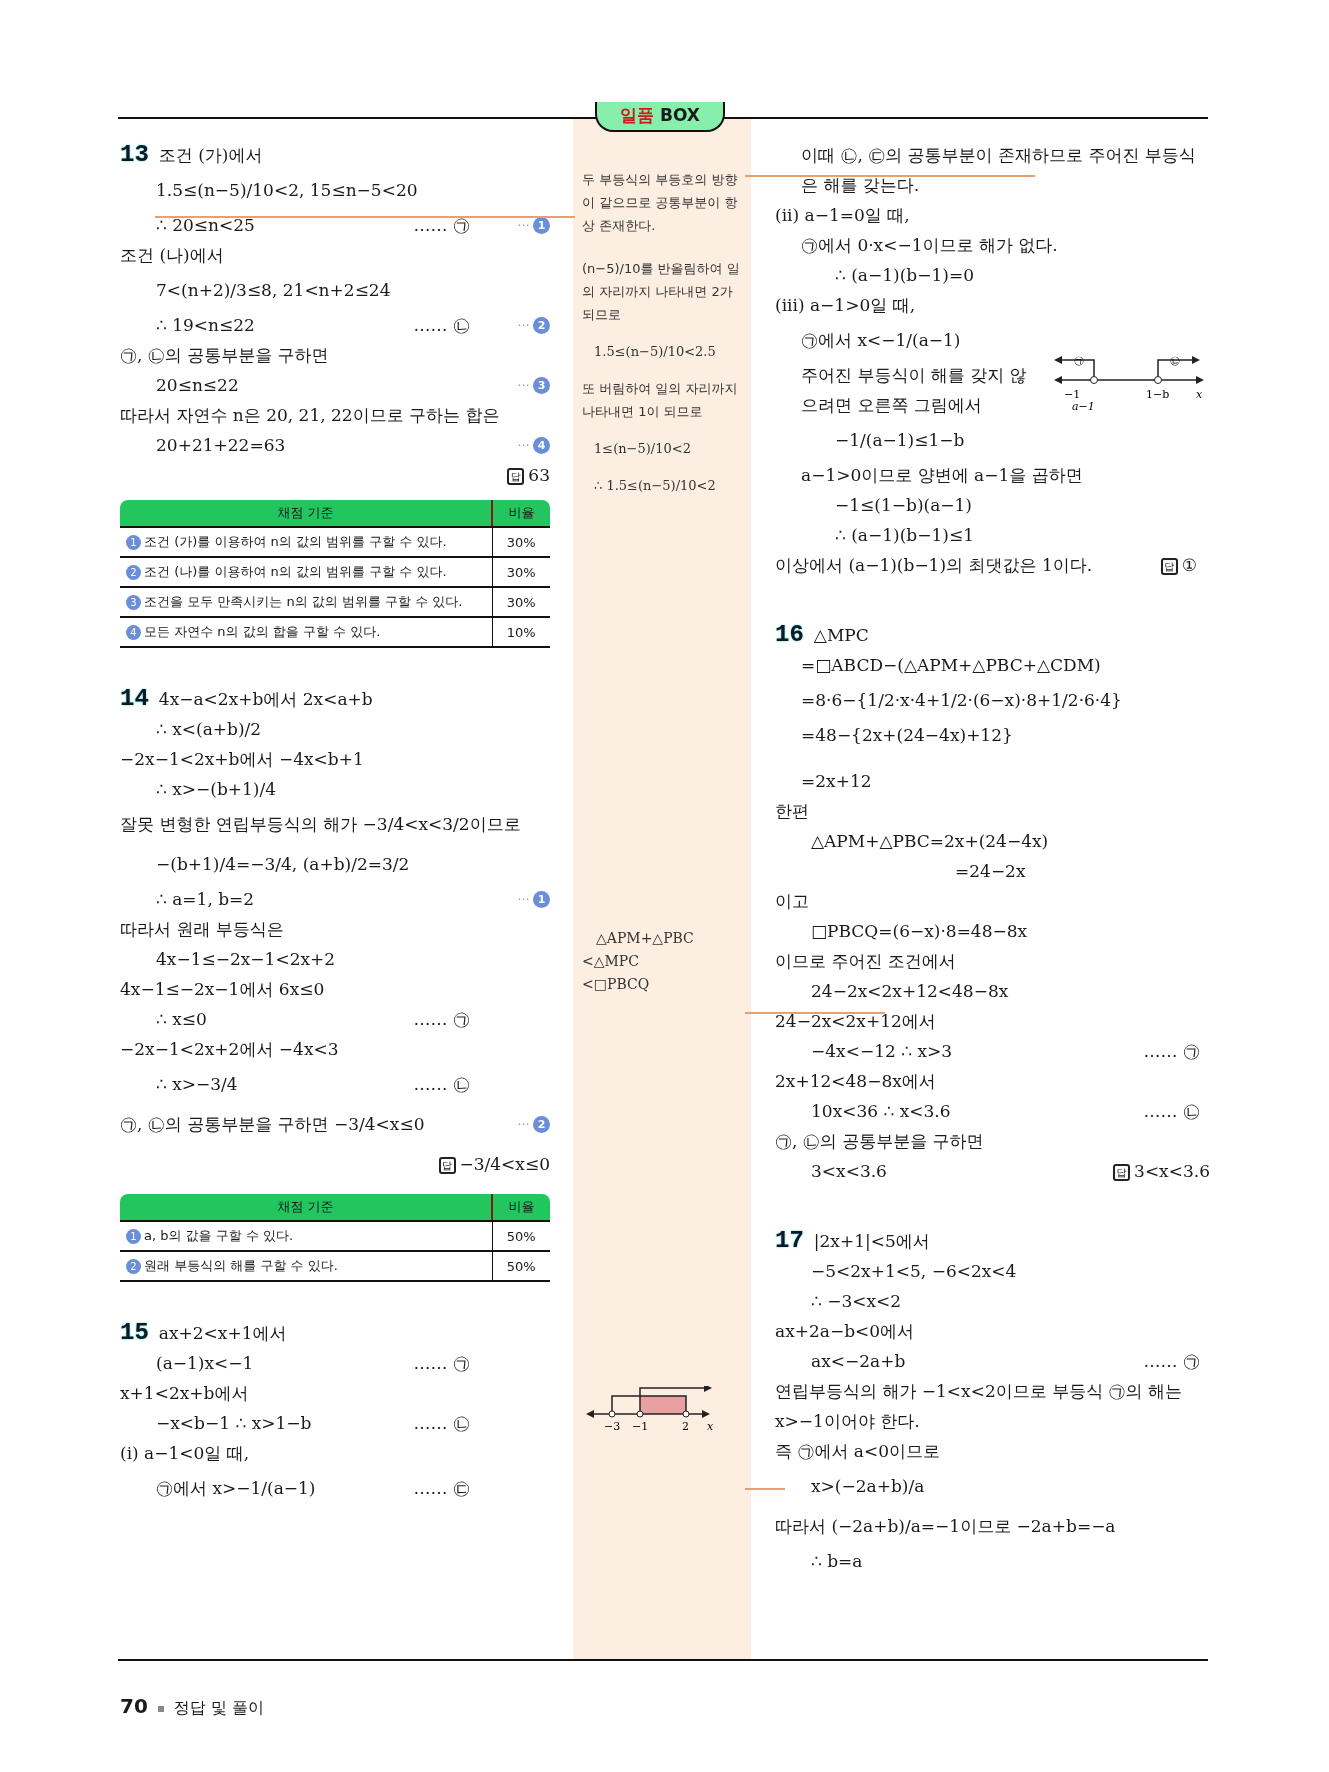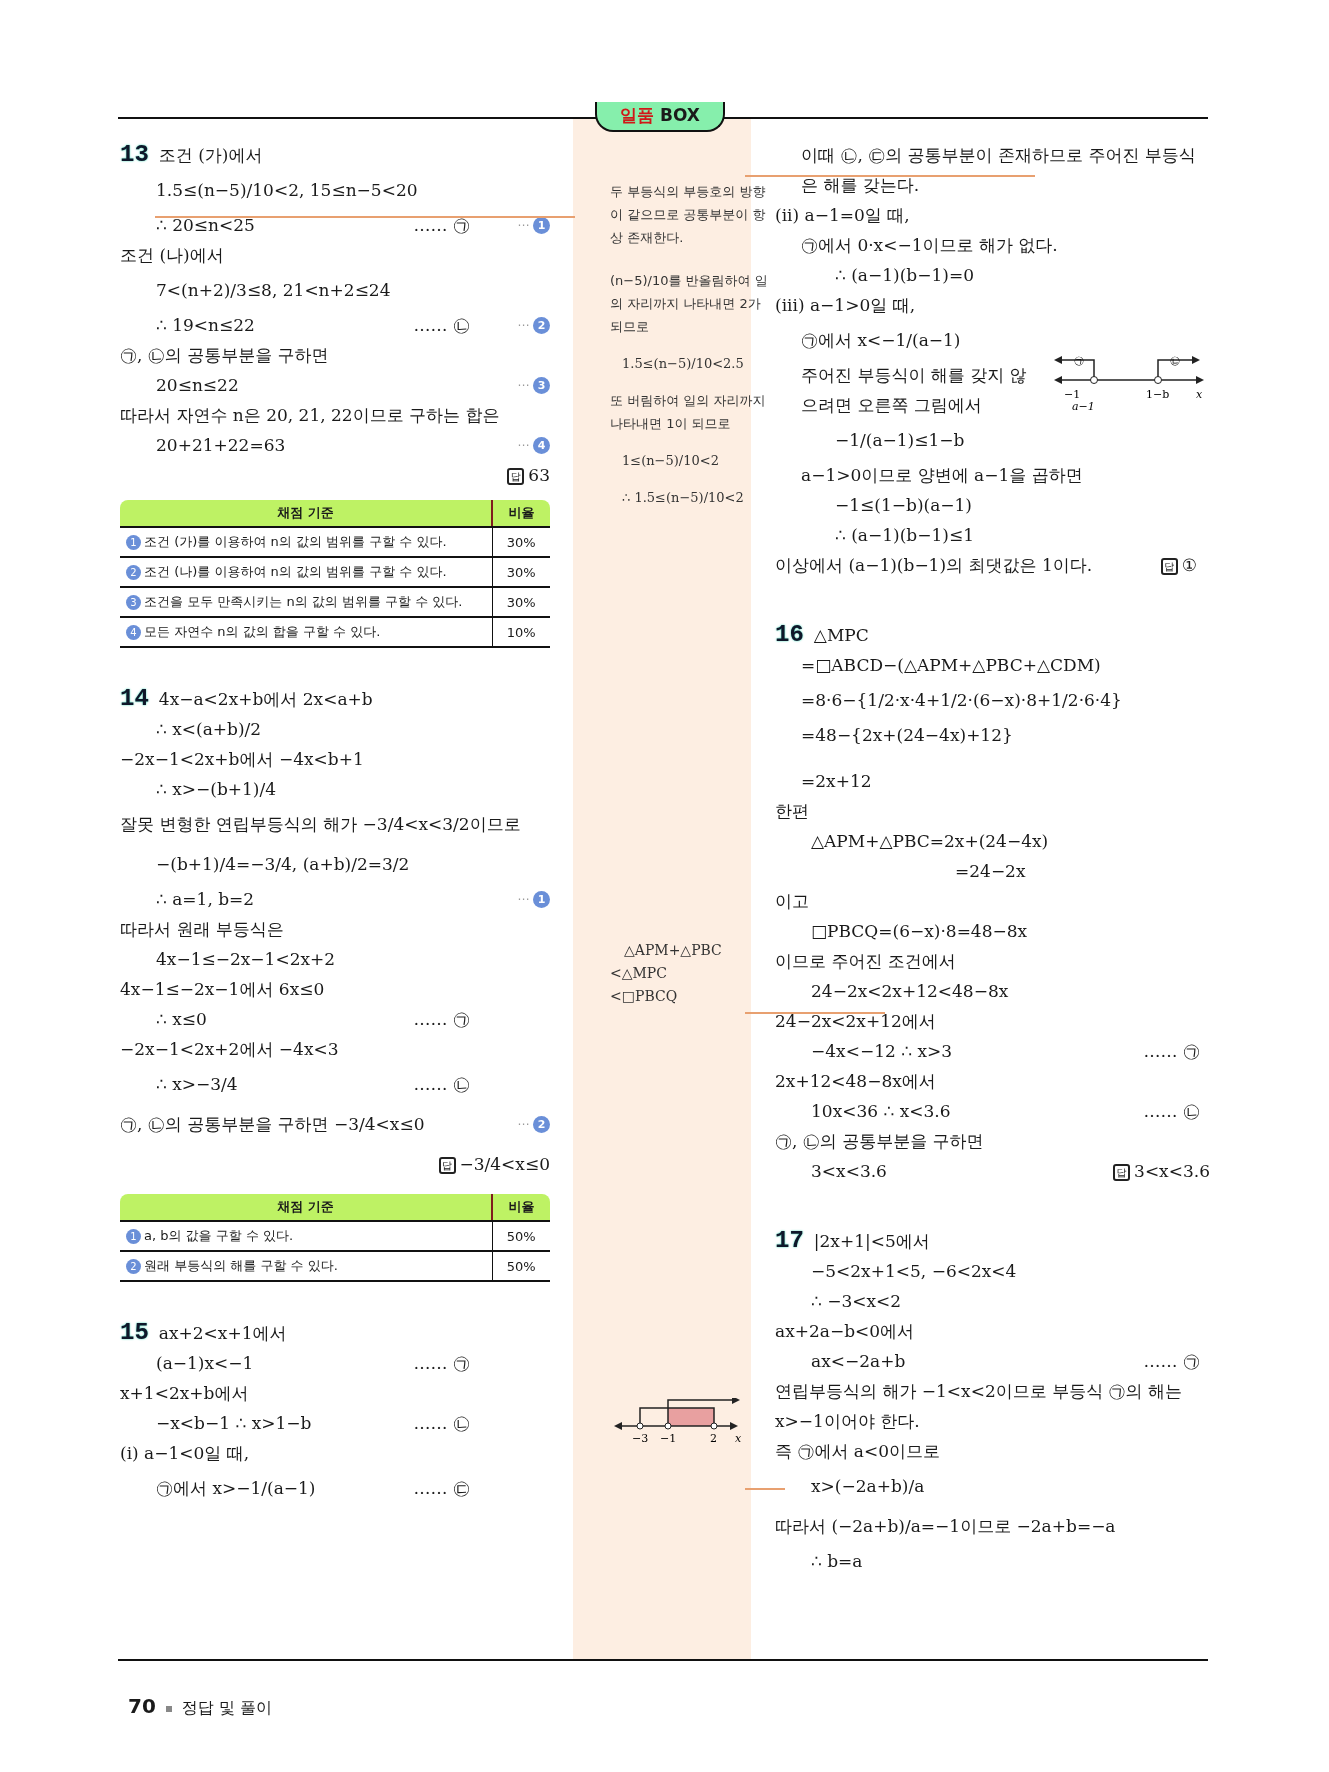--- a/index.html
+++ b/index.html
@@ -4,41 +4,41 @@
 <style>
   * { box-sizing: border-box; margin: 0; padding: 0; }
   body { width: 1329px; height: 1772px; background: #ffffff; position: relative; font-family: "DejaVu Serif", serif; color: #1a1a1a; overflow: hidden; }
   .topline { position: absolute; left: 118px; top: 117px; width: 1090px; height: 2px; background: #111; }
   .boxtab { position: absolute; left: 595px; top: 102px; width: 130px; height: 30px; background: #86efac; border: 2px solid #111; border-top: none; border-radius: 0 0 18px 18px; text-align: center; font-family: "DejaVu Sans", sans-serif; font-weight: bold; font-size: 17px; line-height: 26px; z-index: 3; }
   .boxtab .red { color: #d01818; }
   .midcol { position: absolute; left: 573px; top: 119px; width: 178px; height: 1540px; background: #fdeee2; z-index: 1; }
   .col { position: absolute; font-size: 17px; z-index: 2; }
   .col-left { left: 120px; top: 140px; width: 430px; }
   .col-right { left: 775px; top: 140px; width: 435px; }
-  .col-mid { left: 582px; top: 176px; width: 164px; font-family: "DejaVu Sans", sans-serif; font-size: 13px; color: #333; line-height: 23px; margin-left: 28px; }
+  .col-mid { left: 582px; top: 164px; width: 164px; font-family: "DejaVu Sans", sans-serif; font-size: 13px; color: #333; line-height: 23px; }
   .line { position: relative; height: 30px; line-height: 30px; white-space: nowrap; }
   .tall { height: 40px; line-height: 40px; }
   .ind { padding-left: 36px; }
   .ind2 { padding-left: 60px; }
   .pnum { font-family: Liberation Mono, monospace; font-weight: bold; font-size: 24px; color: #0f172a; text-shadow: 0 0 2px #2fd3b0; margin-right: 10px; }
   .mark { position: absolute; right: 80px; top: 0; }
   .step { position: absolute; right: 0; top: 0; font-family: "DejaVu Sans", sans-serif; font-size: 12px; color: #999; }
   .step .num { display: inline-block; width: 17px; height: 17px; border-radius: 50%; background: #6a8fd8; color: #fff; font-size: 11px; line-height: 17px; text-align: center; font-weight: bold; vertical-align: middle; }
   .ans { text-align: right; }
   .ansbox { display: inline-block; width: 17px; height: 17px; border: 2px solid #222; border-radius: 3px; font-size: 10px; line-height: 13px; text-align: center; margin-right: 4px; vertical-align: middle; font-family: "DejaVu Sans", sans-serif; }
   table.grade { width: 430px; border-collapse: collapse; font-family: "DejaVu Sans", sans-serif; font-size: 13px; margin: 10px 0; }
-  table.grade th { background: #bef264; padding: 4px; border-bottom: 2px solid #111; font-weight: bold; }
+  table.grade th { background: #22c55e; padding: 4px; border-bottom: 2px solid #111; font-weight: normal; }
   table.grade th:first-child { border-radius: 8px 0 0 0; }
   table.grade th:last-child { border-radius: 0 8px 0 0; border-left: 2px solid #7f1d1d; }
   table.grade td { padding: 5px 6px; border-bottom: 2px solid #111; }
   table.grade td:last-child { border-left: 1.5px solid #111; text-align: center; width: 58px; }
   .gnum { display: inline-block; width: 15px; height: 15px; border-radius: 50%; background: #6a8fd8; color: #fff; font-size: 10px; line-height: 15px; text-align: center; margin-right: 3px; }
   .mid-item { margin-bottom: 14px; }
   .bottomline { position: absolute; left: 118px; top: 1659px; width: 1090px; height: 1.5px; background: #111; }
-  .footer { position: absolute; left: 128px; top: 1694px; font-family: "DejaVu Sans", sans-serif; font-size: 16px; }
+  .footer { position: absolute; left: 120px; top: 1694px; font-family: "DejaVu Sans", sans-serif; font-size: 16px; }
   .footer .pg { font-weight: bold; font-size: 20px; margin-right: 10px; }
   .footer .dot { display: inline-block; width: 6px; height: 6px; background: #888; vertical-align: middle; margin-right: 10px; }
   .orange { position: absolute; height: 1.5px; background: #e8a070; z-index: 2; }
   .nl { position: relative; height: 60px; }
 </style>
 </head>
 <body>
 
 <div class="topline"></div>
 <div class="boxtab"><span class="red">일품</span> <span>BOX</span></div>

